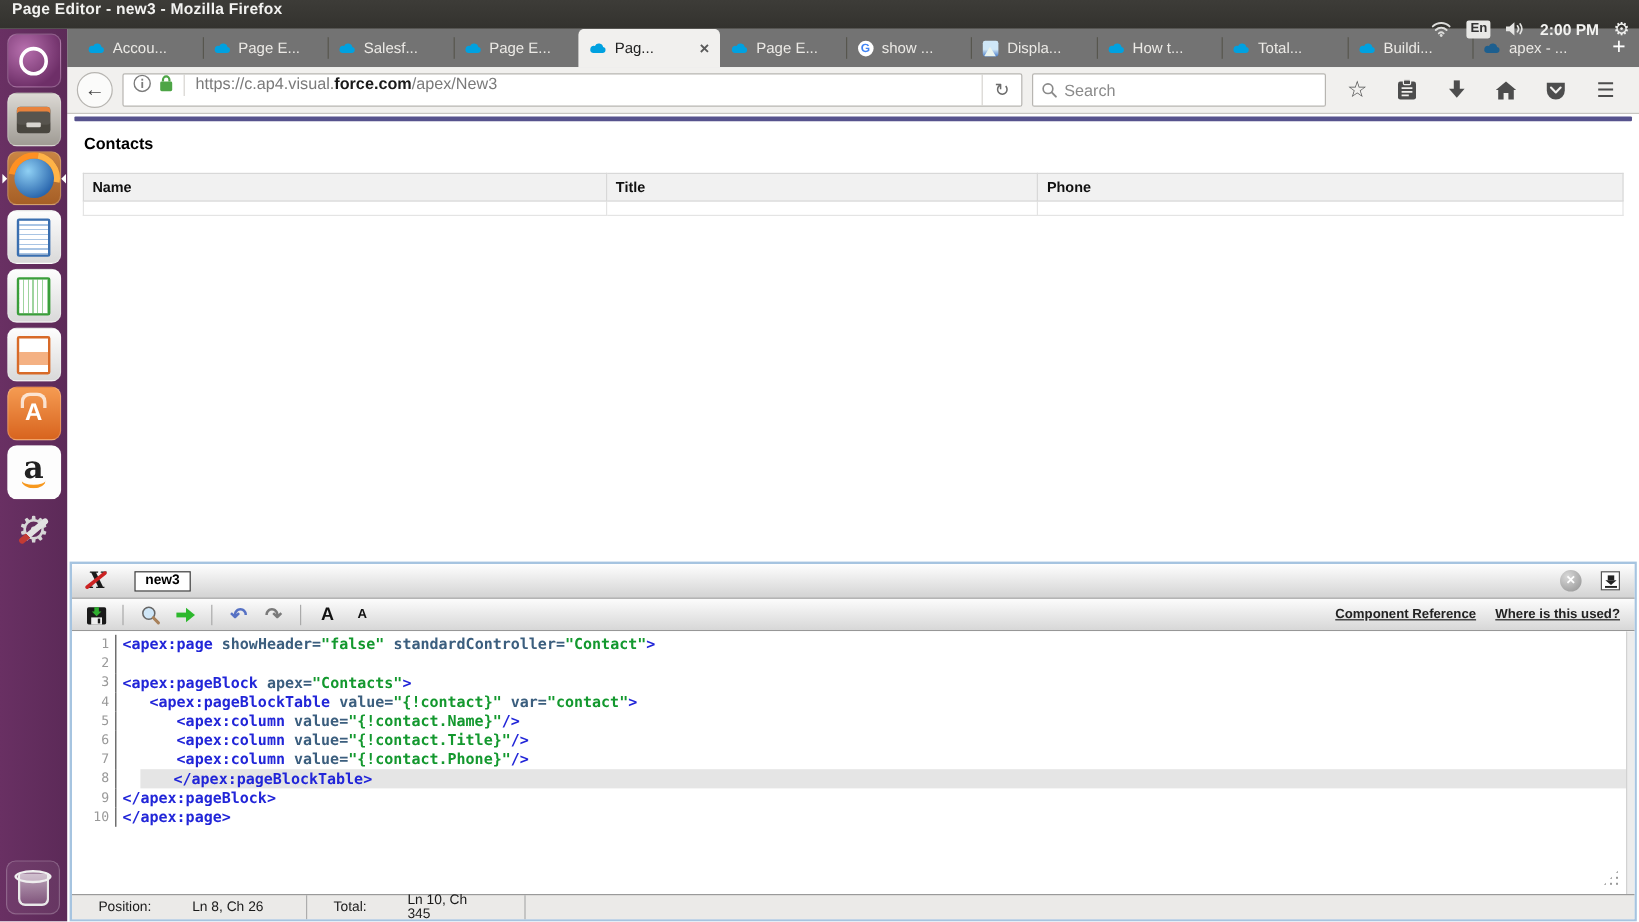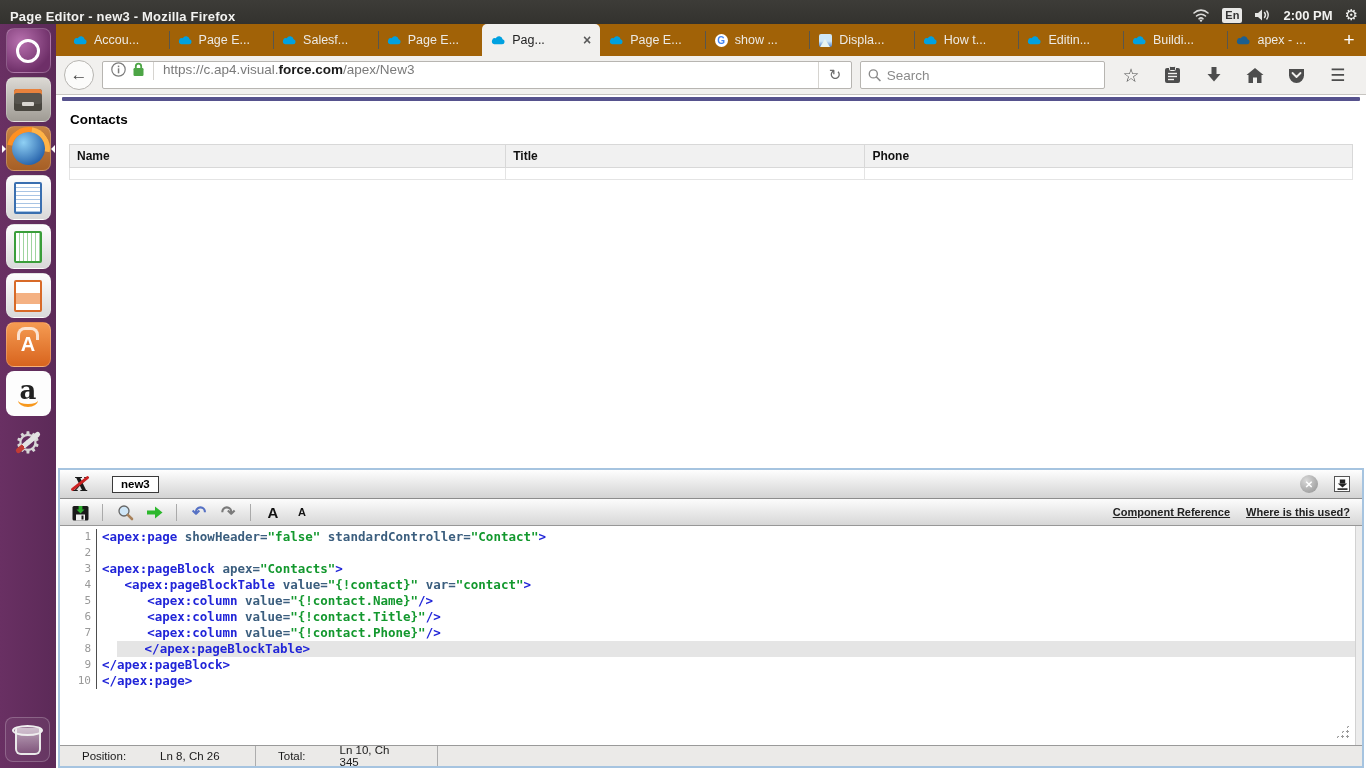--- a/index.html
+++ b/index.html
@@ -1,22 +1,22 @@
 <!DOCTYPE html>
 <html><head>
 <meta charset="utf-8">
 <style>
   * { margin:0; padding:0; box-sizing:border-box; }
   html,body { width:1366px; height:768px; overflow:hidden; }
   body { font-family:"Liberation Sans", sans-serif; background:#fff; position:relative; }
 
   
   #topbar { position:absolute; left:0; top:0; width:1366px; height:24px;
-    background:linear-gradient(#3d3c38,#33322e); color:#f2f2f0; display:flex; align-items:flex-end;
-    font-size:13px; font-weight:bold; z-index:40; }
+    background:linear-gradient(#3d3c38,#33322e); color:#f2f2f0; display:flex; align-items:flex-start;
+    font-size:13px; font-weight:bold; z-index:40;flex-direction:column; }
   #topbar .title { padding-left:10px; letter-spacing:.2px; }
   #topbar .tray { margin-left:auto; display:flex; align-items:center; gap:12px; padding-right:8px; font-weight:bold; }
   .kbd-badge { background:#e8e8e6; color:#333; font-size:11px; font-weight:bold; padding:0 3px; border-radius:2px; line-height:15px; }
   .tray svg { display:block; }
 
   
   #launcher { position:absolute; left:0; top:24px; width:56px; height:744px;
     background:linear-gradient(90deg,#693063,#5c2a58); z-index:30; }
   .tile { position:relative; width:45px; height:45px; margin:4px auto 0; border-radius:8px;
     border:1px solid rgba(255,255,255,.22); display:flex; align-items:center; justify-content:center; overflow:hidden; }
@@ -54,21 +54,21 @@
     border:2px solid #e9e9e9; border-top:none; border-radius:2px 2px 6px 6px; }
   .t-trash::before { content:""; position:absolute; top:7px; width:27px; height:7px;
     border:2px solid #efefef; border-radius:50%; background:rgba(255,255,255,.3); z-index:2; }
   .launch-arrow { position:absolute; width:0; height:0; border:4px solid transparent; top:50%; margin-top:-4px; }
   .launch-arrow.left  { left:-5px;  border-left-color:#fff; }
   .launch-arrow.right { right:-5px; border-right-color:#fff; }
 
   
   #window { position:absolute; left:56px; top:24px; width:1310px; height:744px; background:#fff; }
 
-  #tabbar { height:32px; background:#a16207; display:flex; align-items:stretch; padding-left:8px; }
+  #tabbar { height:32px; background:#737373; display:flex; align-items:stretch; padding-left:8px; }
   .tab { display:flex; align-items:center; gap:6px; padding:0 9px; max-width:106px; min-width:0; flex:1 1 106px;
     color:#eceae6; font-size:12.5px; white-space:nowrap; position:relative; cursor:default; }
   .tab + .tab::before { content:""; position:absolute; left:0; top:7px; bottom:7px; width:1px; background:#57564e; }
   .tab.active { background:#f1f0ee; border-radius:5px 5px 0 0; color:#222; flex:0 0 118px; max-width:118px; z-index:2; }
   .tab.active::before, .tab.active + .tab::before { display:none; }
   .tab .label { overflow:hidden; text-overflow:clip; }
   .tab .close { margin-left:auto; color:#5a5a5a; font-size:14px; font-weight:bold; line-height:1; }
   .fav { width:15px; height:12px; flex:0 0 15px; display:flex; align-items:center; justify-content:center; }
   .fav svg { display:block; }
   .gtext { width:13px; height:13px; background:#fff; border-radius:50%; color:#4285f4; font-weight:bold;
@@ -278,21 +278,21 @@
             </svg>
           </span>
           <span class="label">How t...</span>
         </div>
         <div class="tab">
           <span class="fav">
             <svg width="15" height="11" viewBox="0 0 24 17">
               <path fill="#00a1e0" d="M18.6 6.5a5.9 5.9 0 0 0-11-1.6A4.8 4.8 0 0 0 5.2 14.5h12.6a4.05 4.05 0 0 0 .8-8z"></path>
             </svg>
           </span>
-          <span class="label">Editin...</span>
+          <span class="label">Total...</span>
         </div>
         <div class="tab">
           <span class="fav">
             <svg width="15" height="11" viewBox="0 0 24 17">
               <path fill="#00a1e0" d="M18.6 6.5a5.9 5.9 0 0 0-11-1.6A4.8 4.8 0 0 0 5.2 14.5h12.6a4.05 4.05 0 0 0 .8-8z"></path>
             </svg>
           </span>
           <span class="label">Buildi...</span>
         </div>
         <div class="tab">

